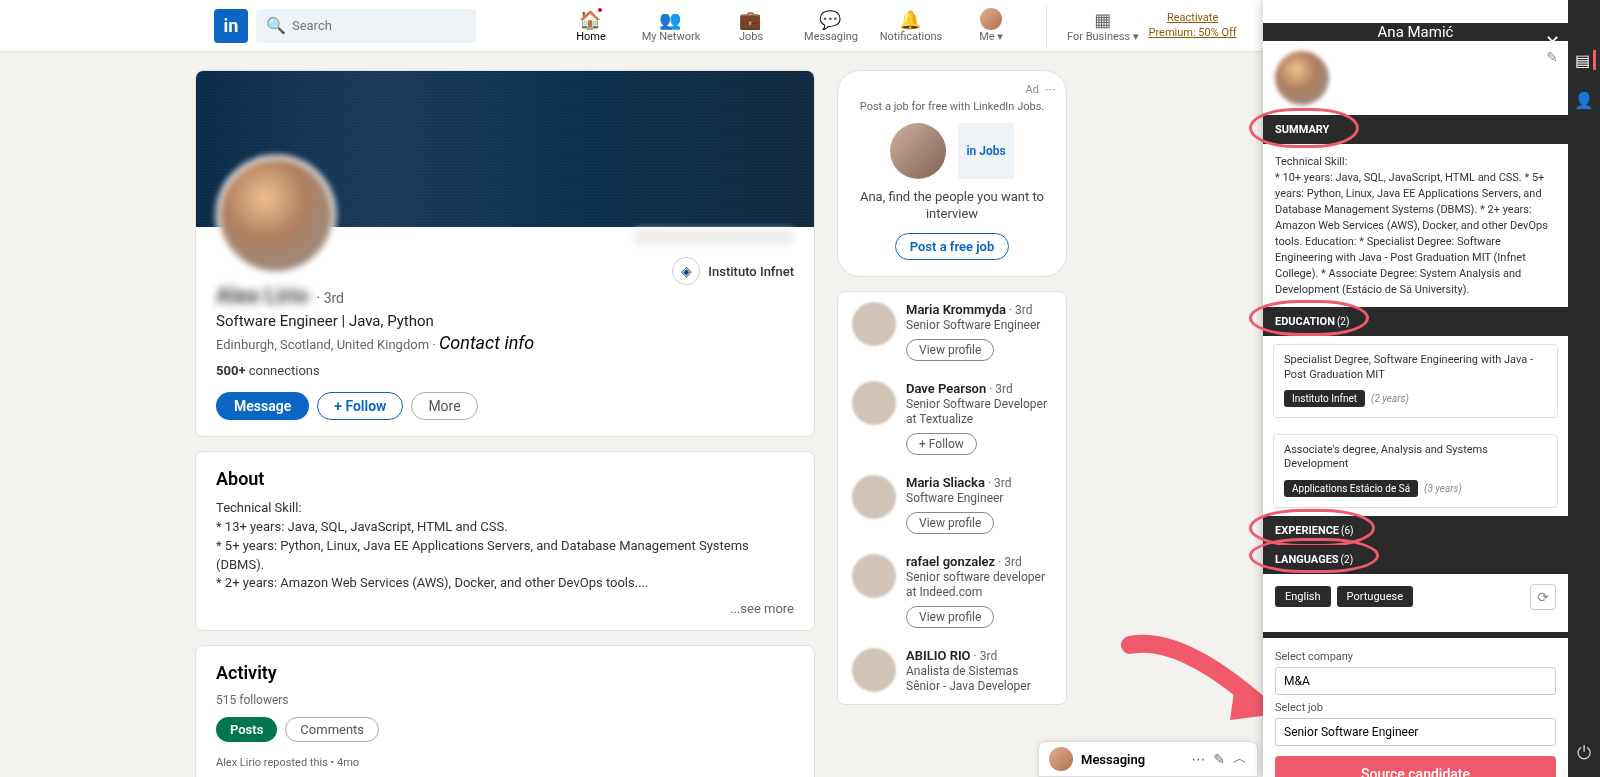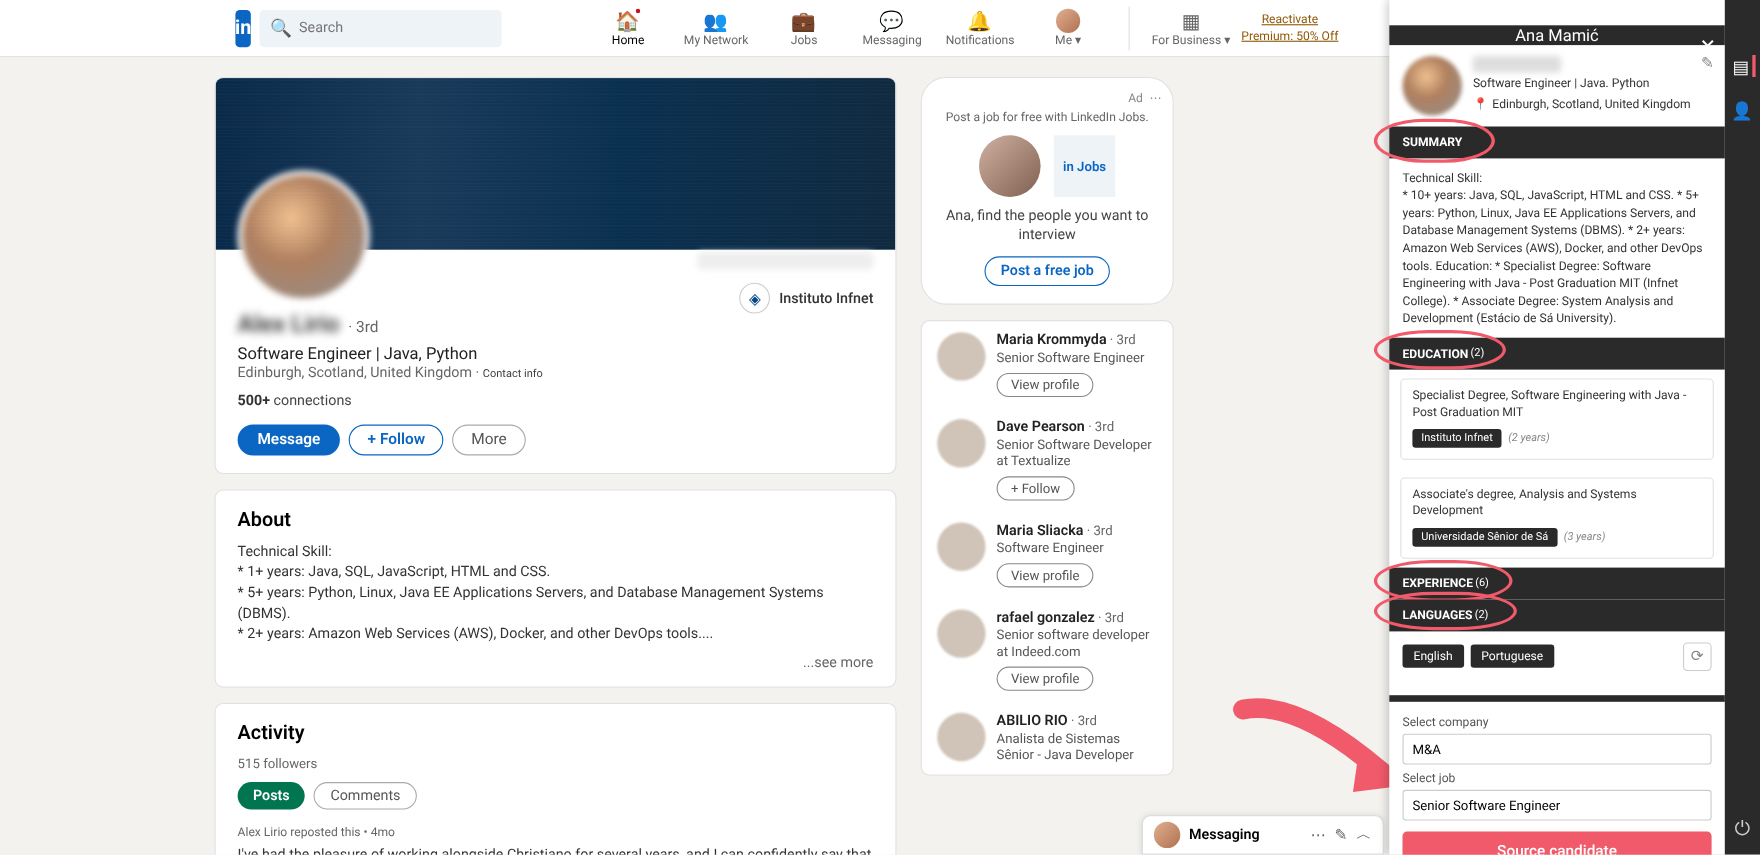--- a/index.html
+++ b/index.html
@@ -1,21 +1,21 @@
 <!DOCTYPE html>
 <html><head>
 <meta charset="utf-8">
 <style>
 * { margin: 0; padding: 0; box-sizing: border-box; font-family: -apple-system, "Segoe UI", Roboto, Arial, sans-serif; }
 body { background: #f3f2ef; width: 1600px; height: 777px; overflow: hidden; position: relative; }
 
 
 .topnav { background: #fff; height: 52px; display: flex; align-items: center; padding: 0 24px; border-bottom: 1px solid #e0e0e0; position: relative; }
 .nav-left { display: flex; align-items: center; margin-left: 190px; }
-.logo { background: #0a66c2; color: #fff; font-weight: bold; width: 14px; height: 34px; border-radius: 4px; display: flex; align-items: center; justify-content: center; font-size: 18px; }
+.logo { background: #0a66c2; color: #fff; font-weight: bold; width: 34px; height: 34px; border-radius: 4px; display: flex; align-items: center; justify-content: center; font-size: 18px; }
 .search-box { background: #eef3f8; border-radius: 4px; margin-left: 8px; padding: 0 10px; height: 34px; width: 220px; display: flex; align-items: center; }
 .search-box input { border: none; background: transparent; outline: none; font-size: 13px; margin-left: 6px; width: 100%; }
 .nav-center { display: flex; align-items: center; margin-left: 80px; gap: 10px; }
 .nav-item { display: flex; flex-direction: column; align-items: center; color: #666; font-size: 11px; min-width: 70px; padding: 4px 0; cursor: pointer; position: relative; }
 .nav-item .ico { font-size: 18px; height: 22px; display: flex; align-items: center; }
 .nav-item.sel { color: #000; }
 .badge-dot { position: absolute; top: 2px; right: 22px; width: 8px; height: 8px; background: #cc1016; border-radius: 50%; border: 2px solid #fff; }
 .avatar-sm { width: 22px; height: 22px; border-radius: 50%; background: linear-gradient(135deg,#e0b090,#b07050); }
 .nav-divider { width: 1px; height: 40px; background: #e0e0e0; margin: 0 10px; }
 .premium-link { color: #915907; font-size: 11px; text-align: center; text-decoration: underline; line-height: 1.3; }
@@ -28,21 +28,21 @@
 .card { background: #fff; border: 1px solid #e0e0e0; border-radius: 8px; margin-bottom: 14px; overflow: hidden; }
 
 .cover { height: 156px; background: linear-gradient(90deg,#0a2a4a 0%,#1a3a5a 30%,#0a3050 60%,#102a40 100%); position: relative; }
 .cover::after { content:""; position:absolute; inset:0; background: repeating-linear-gradient(0deg,rgba(255,255,255,0.02) 0,rgba(255,255,255,0.02) 1px,transparent 1px,transparent 3px); }
 .pf-avatar { width: 120px; height: 120px; border-radius: 50%; border: 4px solid #fff; background: radial-gradient(circle at 40% 35%, #f0c090 0%, #b08060 40%, #909090 100%); filter: blur(3px); position: absolute; bottom: -48px; left: 20px; }
 .pf-body { padding: 56px 20px 16px; position: relative; }
 .pf-name { font-size: 22px; font-weight: 600; filter: blur(4px); color:#333; display:inline-block; }
 .pf-deg { font-size: 14px; color: #666; margin-left: 4px; }
 .pf-headline { font-size: 15px; color: #222; margin-top: 4px; }
 .pf-loc { font-size: 13px; color: #666; margin-top: 2px; }
-.pf-contact { color: #404040; font-size: 10px; }
+.pf-contact { color: #000000; font-size: 18px; font-style: italic; }
 .pf-conn { font-size: 13px; color: #444; margin-top: 10px; }
 .pf-conn b { color:#333; }
 .pf-actions { display: flex; gap: 8px; margin-top: 14px; }
 .btn-primary { background: #0a66c2; color: #fff; border: none; border-radius: 20px; padding: 6px 18px; font-weight: 600; font-size: 14px; cursor: pointer; }
 .btn-outline { background: #fff; color: #0a66c2; border: 1px solid #0a66c2; border-radius: 20px; padding: 5px 16px; font-weight: 600; font-size: 14px; cursor: pointer; }
 .btn-ghost { background: #fff; color: #555; border: 1px solid #aaa; border-radius: 20px; padding: 5px 16px; font-size: 14px; cursor: pointer; }
 .pf-side-logo { position: absolute; right: 20px; top: 30px; display:flex; align-items:center; gap:8px; font-size:13px; font-weight:500; color:#333; }
 .school-logo { width:28px; height:28px; border-radius:50%; background:#fff; border:1px solid #ccc; display:flex; align-items:center; justify-content:center; color:#048; font-size:14px;}
 .pf-side-blur { position:absolute; right:20px; top:2px; width:160px; height:16px; background:#eee; filter:blur(3px); border-radius:4px;}
 
@@ -204,21 +204,21 @@
           <span class="school-logo">◈</span>
           <span>Instituto Infnet</span>
         </div>
       </div>
     </div>
 
     <div class="card">
       <div class="about-body">
         <div class="sec-h">About</div>
         <p>Technical Skill:</p>
-        <p>* 1+ years: Java, SQL, JavaScript, HTML and CSS.</p>
+        <p>* 13+ years: Java, SQL, JavaScript, HTML and CSS.</p>
         <p>* 5+ years: Python, Linux, Java EE Applications Servers, and Database Management Systems (DBMS).</p>
         <p>* 2+ years: Amazon Web Services (AWS), Docker, and other DevOps tools....</p>
       </div>
       <div class="see-more">...see more</div>
     </div>
 
     <div class="card">
       <div class="activity">
         <div class="sec-h">Activity</div>
         <div class="act-sub">515 followers</div>
@@ -291,28 +291,20 @@
 </svg>
 
 <div class="ext-panel">
   <div class="ext-main">
     <div class="ext-header">
       <span>Ana Mamić</span>
       <span class="ext-close">✕</span>
     </div>
     <div class="ext-profile">
       <div class="ext-av"></div>
-      <div style="flex:1">
-        <div class="ext-pname"></div>
-        <div class="ext-phead">Software Engineer | Java. Python</div>
-        <div class="ext-ploc">
-            <span>📍</span>
-            <span>Edinburgh, Scotland, United Kingdom</span>
-          </div>
-      </div>
       <span class="ext-edit">✎</span>
     </div>
 
     <div class="ext-sec-h">
         <span>SUMMARY</span>
         <span class="ring ring1"></span>
       </div>
     <div class="ext-summary">
       <div>Technical Skill:</div>
       <div>* 10+ years: Java, SQL, JavaScript, HTML and CSS. * 5+ years: Python, Linux, Java EE Applications Servers, and Database Management Systems (DBMS). * 2+ years: Amazon Web Services (AWS), Docker, and other DevOps tools. Education: * Specialist Degree: Software Engineering with Java - Post Graduation MIT (Infnet College). * Associate Degree: System Analysis and Development (Estácio de Sá University).</div>
@@ -326,21 +318,21 @@
     <div class="edu-card">
       <div class="edu-title">Specialist Degree, Software Engineering with Java - Post Graduation MIT</div>
       <div class="edu-row">
           <span class="edu-chip">Instituto Infnet</span>
           <span class="edu-dur">(2 years)</span>
         </div>
     </div>
     <div class="edu-card">
       <div class="edu-title">Associate's degree, Analysis and Systems Development</div>
       <div class="edu-row">
-          <span class="edu-chip">Universidade Sênior de Sá</span>
+          <span class="edu-chip">Applications Estácio de Sá</span>
           <span class="edu-dur">(3 years)</span>
         </div>
     </div>
 
     <div class="ext-sec-h">
         <span>EXPERIENCE</span>
         <span class="cnt">(6)</span>
         <span class="ring ring3"></span>
       </div>
     <div class="ext-sec-h">

